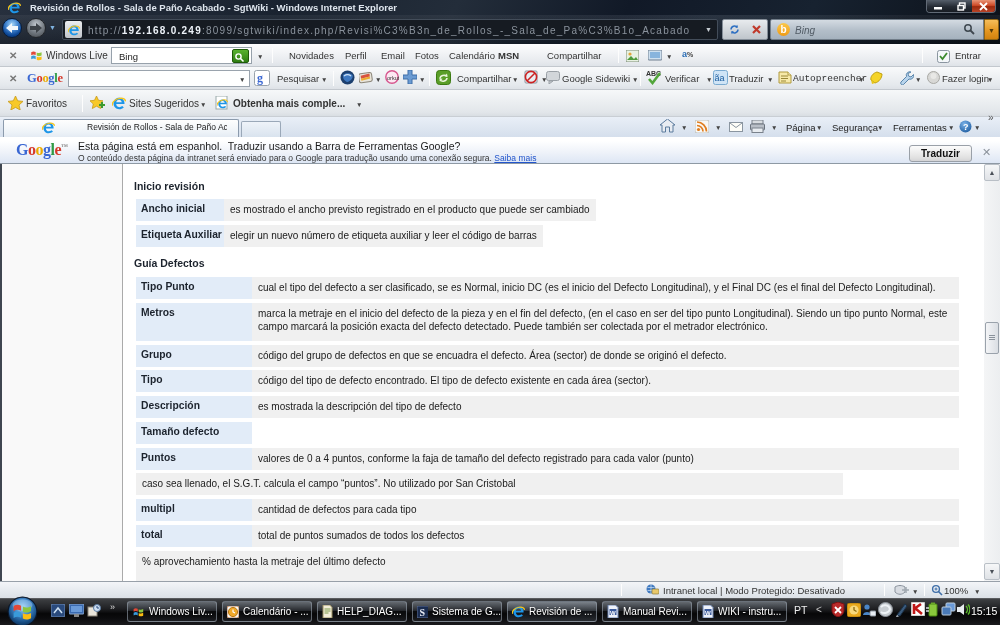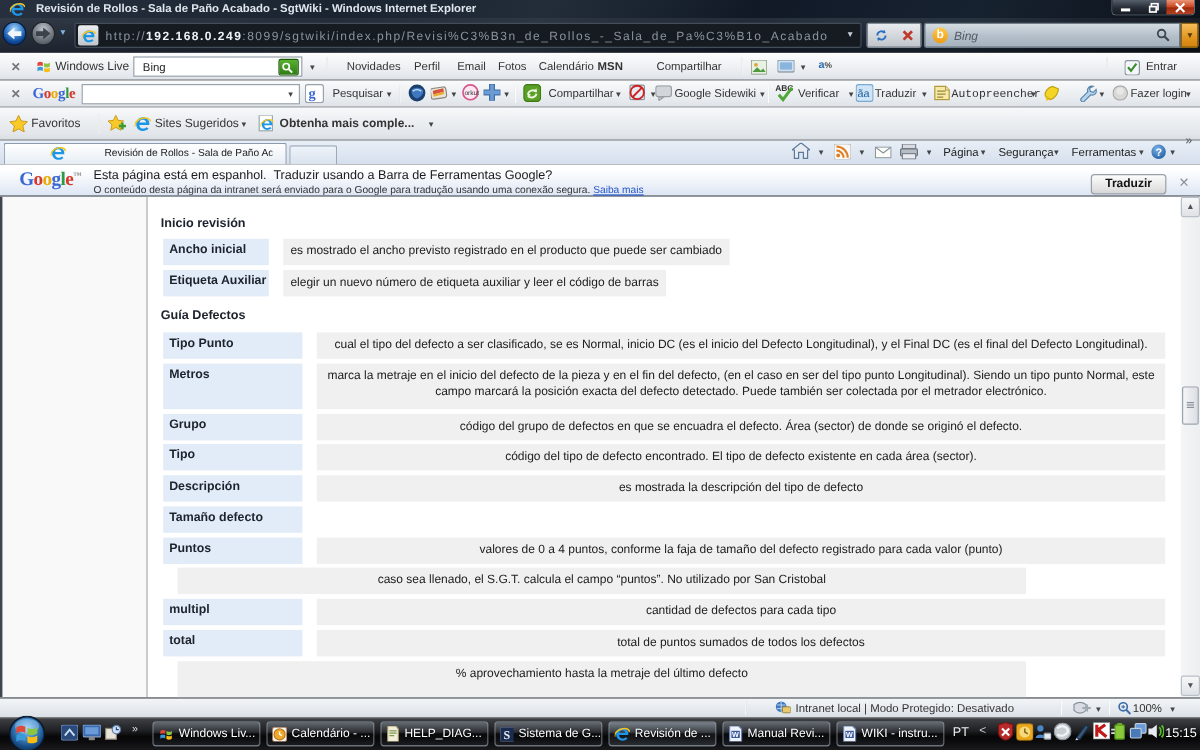--- a/index.html
+++ b/index.html
@@ -45,24 +45,24 @@
 #gt2{left:78px;top:153px;font-size:8.5px;color:#333;z-index:3;}
 #gtbtn{left:909px;top:145px;width:63px;height:17px;background:linear-gradient(180deg,#fcfcfc,#e0e0e0 80%,#d4d4d6);border:1px solid #9aa0a8;border-radius:3px;text-align:center;font-size:10px;font-weight:bold;color:#111;line-height:15px;z-index:3;}
 #gtx{left:982px;top:146px;color:#8b929b;font-size:11px;z-index:3;}
 .gb{color:#3a67d3;}.gr{color:#d6392b;}.gy{color:#ecab00;}.gg{color:#2f9a46;}
 #content{left:0;top:164px;width:1000px;height:417px;background:#f9f9f9;overflow:hidden;z-index:1;}
 #lframe{left:0;top:164px;width:2px;height:417px;background:#3f4650;z-index:2;}
 #page{position:absolute;left:122px;top:0;width:862px;height:417px;background:#fff;border-left:1px solid #aaa;}
 h4{font-size:10.5px;color:#1c232d;position:absolute;left:134px;font-weight:bold;}
 .trow{position:absolute;left:136px;display:flex;align-items:stretch;}
 .lcell{background:#e2ecf8;color:#1c232d;font-weight:bold;font-size:10.3px;padding:4px 0 0 5px;line-height:12px;}
-.dcell{background:#f0f0f0;color:#202020;font-size:10px;padding:4px 6px 16px 6px;margin-left:12px;line-height:13px;}
+.dcell{background:#f0f0f0;color:#202020;font-size:10px;padding:4px 6px 16px 6px;margin-left:0;line-height:13px;}
 .t1 .lcell{width:88px;white-space:nowrap;}
 .t2 .lcell{width:116px;}
-.t2 .dcell{width:707px;text-align:center;}
+.t2 .dcell{width:707px;}
 #vsb{left:984px;top:164px;width:16px;height:417px;background:linear-gradient(90deg,#f4f5f6,#eceef0);z-index:2;}
 .sbtn{position:absolute;left:0px;width:16px;height:17px;background:linear-gradient(180deg,#f6f7f8,#dfe2e6);border:1px solid #b9bfc6;border-radius:2px;color:#4a5058;font-size:7px;text-align:center;line-height:15px;}
 #sthumb{position:absolute;left:1px;width:14px;height:32px;background:linear-gradient(90deg,#f4f5f7,#dadee3);border:1px solid #9aa2ab;border-radius:2px;}
 #sthumb:after{content:"";position:absolute;left:3px;top:12px;width:6px;height:1px;background:#8a929b;box-shadow:0 2px 0 #8a929b,0 4px 0 #8a929b;}
 #statusbar{left:0;top:581px;width:1000px;height:17px;background:linear-gradient(180deg,#f3f5f8,#e2e7ec 70%,#dbe0e6);border-top:1px solid #98a0a9;z-index:2;}
 .st{position:absolute;font-size:9.5px;color:#333;z-index:3;}
 #taskbar{left:0;top:598px;width:1000px;height:27px;background:linear-gradient(180deg,#686a6d 0,#3b3d40 6%,#1f2023 40%,#070708 58%,#0c0c0e 75%,#1a1a1d 100%);z-index:4;}
 .tkbtn{position:absolute;top:601px;width:90px;height:21px;border:1px solid rgba(150,160,172,.6);border-radius:3px;background:linear-gradient(180deg,rgba(140,148,158,.55),rgba(52,56,62,.55) 45%,rgba(8,9,11,.75) 50%,rgba(36,39,44,.55));color:#fff;font-size:10px;display:flex;align-items:center;padding-left:4px;white-space:nowrap;overflow:hidden;z-index:5;}
 .tkbtn span{margin-left:4px;text-shadow:0 1px 2px #000;}
 .tk{position:absolute;z-index:6;}

